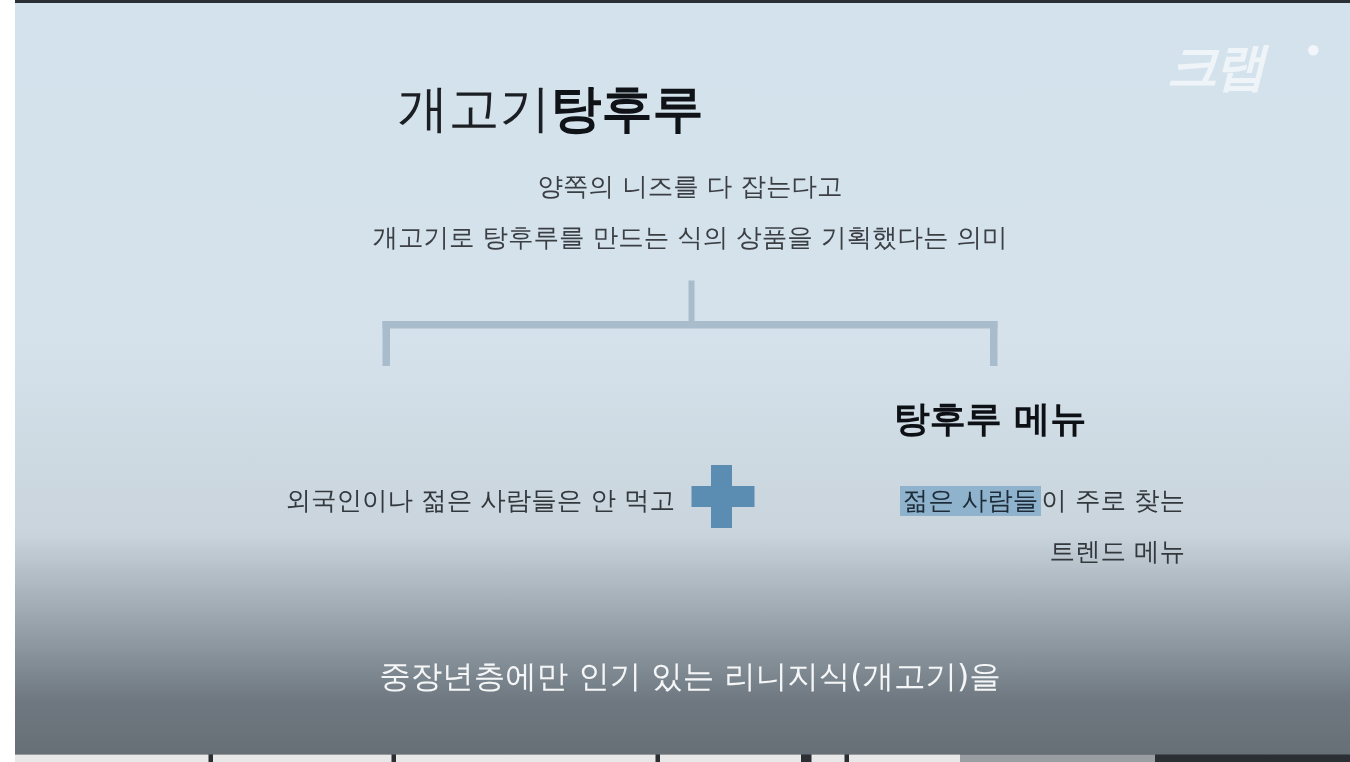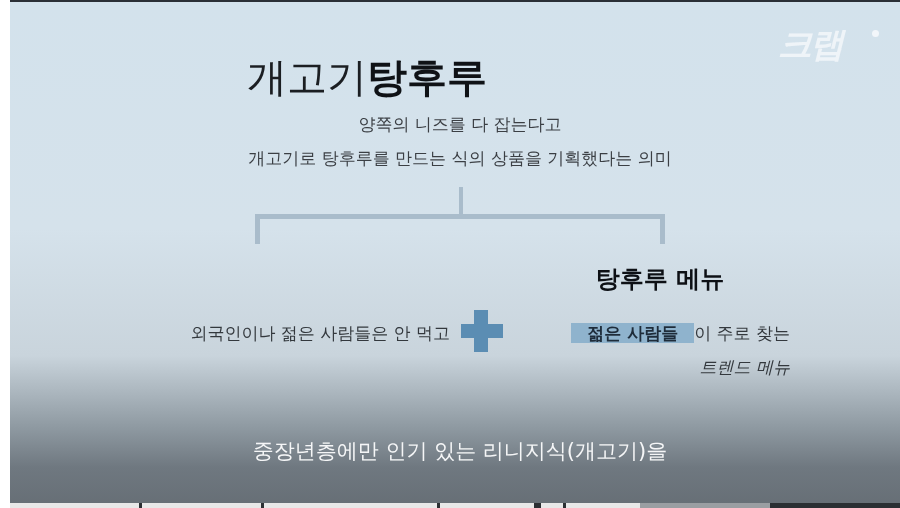--- a/index.html
+++ b/index.html
@@ -6,32 +6,32 @@
   body { width:900px; height:508px; overflow:hidden; font-family:"DejaVu Sans", sans-serif; }
   .frame {
     position:relative; width:900px; height:508px; overflow:hidden;
     background: linear-gradient(180deg, #d3e2ec 0%, #d5e2eb 45%, #c9d4dc 70%, #8f9aa2 84%, #6f7880 92%, #666e75 100%);
     margin-left: 10px;
   }
   .topbar { position:absolute; left:0; top:0; width:900px; height:2px; background:#2a2f36; }
   .logo { position:absolute; left:768px; top:22px; font-size:34px; font-weight:bold; color:#f2f6fa; letter-spacing:-2px; font-style:italic; opacity:0.92; }
   .logo-dot { position:absolute; left:862px; top:30px; width:7px; height:7px; border-radius:50%; background:#f2f6fa; }
 
-  .title { position:absolute; left:0; width:714px; top:50px; text-align:center; font-size:40px; color:#1b1e22; }
+  .title { position:absolute; left:0; width:714px; top:50px; text-align:center; font-size:34px; color:#1b1e22; }
   .title .bold { font-weight:bold; color:#0f1216; }
   .subtitle { position:absolute; left:0; width:900px; text-align:center; font-size:17px; color:#3b3f44; }
 
   .bracket-v { position:absolute; background:#a9bccb; }
   .plus-v { position:absolute; left:464px; top:310px; width:14px; height:42px; background:#5b8db3; }
   .plus-h { position:absolute; left:451px; top:324px; width:42px; height:14px; background:#5b8db3; }
 
   .sec-title { position:absolute; font-size:30px; color:#16191d; text-align:center; }
   .sec-title.heavy { font-weight:bold; font-size:24px; color:#0d1015; }
   .line { position:absolute; font-size:17px; color:#33383d; text-align:right; white-space:nowrap; }
-  .hl { background:#8fb3cd; font-weight:bold; color:#1e2c3a; padding:0 16px; }
+  .hl { background:#8fb3cd; font-weight:normal; color:#1e2c3a; padding:0 2px; }
 
   .caption { position:absolute; left:0; width:900px; top:437px; text-align:center; font-size:21px; font-weight:normal; color:#f5f6f7; }
 
   .progress { position:absolute; left:0; top:503px; width:900px; height:5px; background:#2b2f33; }
   .seg { position:absolute; top:0; height:5px; }
   .seg.played { background:#e8e8e8; }
   .seg.loaded { background:#9a9ea2; }
 </style>
 </head>
 <body>
@@ -59,21 +59,21 @@
 
   <div>
     <div class="plus-v"></div>
     <div class="plus-h"></div>
   </div>
 
   <div class="sec-title heavy" style="left:520px; width:260px; top:263px;">탕후루 메뉴</div>
   <div class="line" style="left:520px; width:260px; top:322px;">
     <span class="hl">젊은 사람들</span><span>이 주로 찾는</span>
   </div>
-  <div class="line" style="left:520px; width:260px; top:356px;font-style:italic;">트렌드 메뉴</div>
+  <div class="line" style="left:520px; width:260px; top:356px;">트렌드 메뉴</div>
 
   <div class="caption">중장년층에만 인기 있는 리니지식(개고기)을</div>
 
   <div class="progress">
     <div class="seg loaded" style="left:630px; width:130px;"></div>
     <div class="seg played" style="left:0; width:129px;"></div>
     <div class="seg played" style="left:132px; width:119px;"></div>
     <div class="seg played" style="left:254px; width:173px;"></div>
     <div class="seg played" style="left:430px; width:94px;"></div>
     <div class="seg played" style="left:531px; width:22px;"></div>

